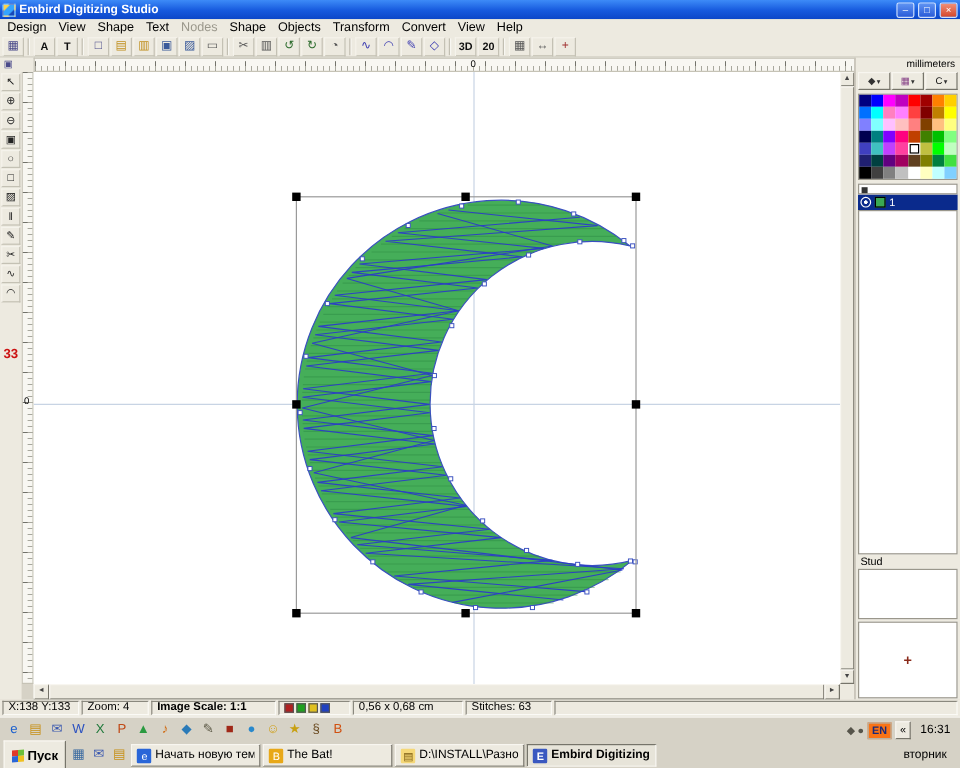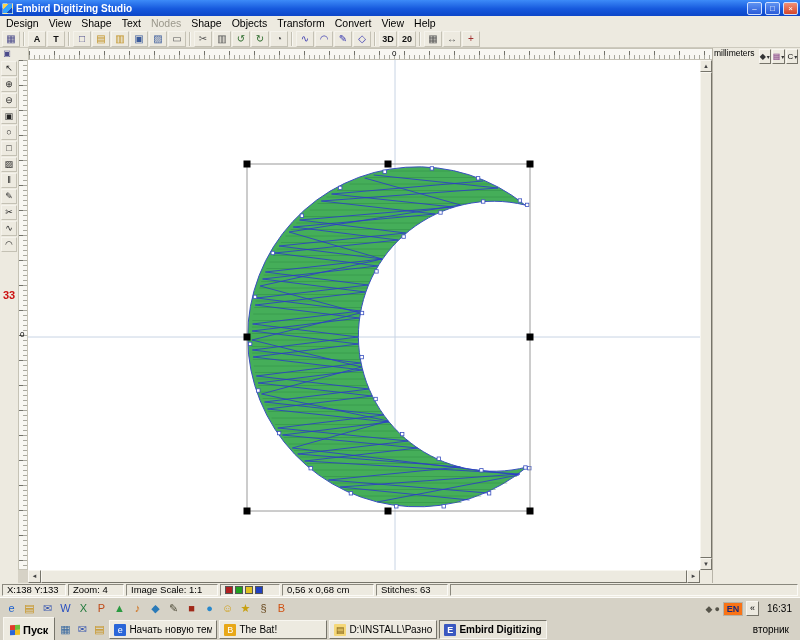--- a/index.html
+++ b/index.html
@@ -65,21 +65,21 @@
 .sb-arrow{position:absolute;font-size:6px;line-height:10px;text-align:center;color:#444;}
 #vs-up{left:0;top:0;width:12px;height:12px;}
 #vs-down{left:0;bottom:0;width:12px;height:12px;}
 #vs-thumb{position:absolute;left:0;top:12px;width:12px;height:486px;}
 #hs-left{left:0;top:0;width:13px;height:13px;}
 #hs-right{right:0;top:0;width:13px;height:13px;}
 #hs-thumb{position:absolute;left:13px;top:0;width:646px;height:13px;}
 
 
 #right-panel{position:absolute;left:712px;top:48px;width:88px;height:535px;background:#EDEAE0;
- border-left:1px solid #b8b4a8;display:flex;flex-direction:row;padding:0 1px;}
+ border-left:1px solid #b8b4a8;display:flex;flex-direction:column;padding:0 1px;}
 #unit-label{height:11px;font-size:8.5px;text-align:right;padding-right:3px;line-height:11px;}
 #rp-controls{height:18px;display:flex;gap:1px;padding:1px;}
 .rp-combo{flex:1;height:15px;display:flex;align-items:center;justify-content:center;gap:1px;font-size:8px;}
 .rp-combo .arrow{font-size:6px;color:#333;}
 #palette{display:grid;grid-template-columns:repeat(8,1fr);grid-auto-rows:10px;border:1px solid #9a978c;background:#fff;margin:1px 1px 0;}
 .pal-cell{width:100%;height:100%;}
 .pal-cell.selected{outline:1px solid #000;outline-offset:-2px;box-shadow:inset 0 0 0 1px #fff;}
 #thread-header{height:9px;background:#fff;border:1px solid #9a978c;margin:3px 1px 0;position:relative;}
 #thread-header-icon{position:absolute;left:2px;top:2px;width:5px;height:5px;background:#333;}
 #thread-row{height:13px;background:#0A2A8C;color:#fff;display:flex;align-items:center;gap:3px;padding:0 2px;font-size:9px;margin:0 1px;}
@@ -407,21 +407,21 @@
     <div id="parts-header">Stud</div>
     <div id="parts-list"></div>
     <div id="preview-pane">
       <span id="preview-cross">+</span>
     </div>
   </div>
 
   <div id="statusbar">
       <div class="status-cell sunken" style="width: 64px;">X:138 Y:133</div>
       <div class="status-cell sunken" style="width: 56px;">Zoom: 4</div>
-      <div class="status-cell sunken" style="width: 92px;">Image Scale: 1:1</div>
+      <div class="status-cell sunken" style="width: 104px; font-weight: bold;">Image Scale: 1:1</div>
       <div class="status-cell sunken chips" style="width: 60px;">
         <span class="chip" style="background: rgb(176, 32, 32);"></span>
         <span class="chip" style="background: rgb(32, 160, 32);"></span>
         <span class="chip" style="background: rgb(224, 192, 32);"></span>
         <span class="chip" style="background: rgb(32, 64, 192);"></span>
       </div>
       <div class="status-cell sunken" style="width: 92px;">0,56 x 0,68 cm</div>
       <div class="status-cell sunken" style="width: 72px;">Stitches: 63</div>
       <div class="status-cell sunken filler"></div>
     </div>

